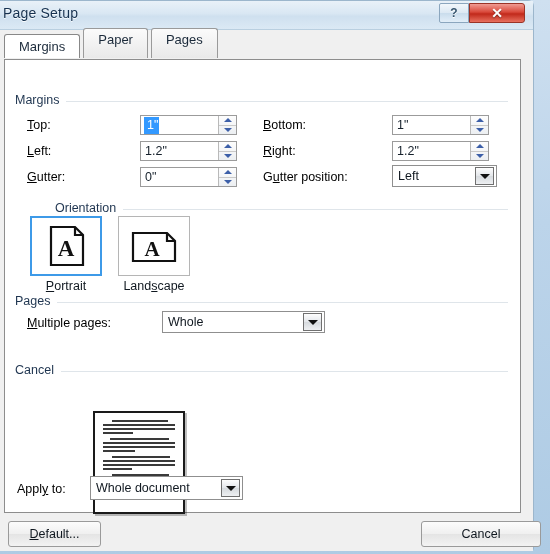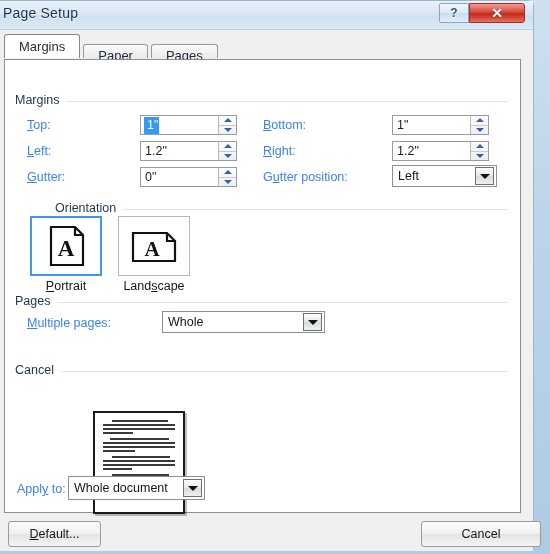--- a/index.html
+++ b/index.html
@@ -81,21 +81,21 @@
   
   #tabstrip {
     position: absolute;
     left: 7px;
     top: 6px;
     height: 22px;
     display: flex;
     align-items: flex-end;
   }
   .tab {
-    height: 14px;
+    height: 30px;
     line-height: 21px;
     padding: 0 14px;
     font-size: 13px;
     color: #1b2a3a;
     background: linear-gradient(180deg,#fbfbfb 0%,#e9e9e9 100%);
     border: 1px solid #9a9a9a;
     border-bottom: none;
     border-radius: 3px 3px 0 0;
     margin-right: 3px;
     box-sizing: border-box;
@@ -138,21 +138,21 @@
   }
   .group .g-line {
     position: absolute;
     left: 0; right: 0; top: 8px;
     border-top: 1px solid #dfe5ea;
   }
   
   .flabel {
     position: absolute;
     font-size: 12.5px;
-    color: #3b82f6;
+    color: #000000;
     white-space: nowrap;
   }
   .flabel u { text-decoration: underline; }
   
   .spin {
     position: absolute;
     width: 97px;
     height: 20px;
     background: #fff;
     border: 1px solid #9b9b9b;
@@ -485,21 +485,21 @@
           <div class="pv-line" style="width:36%;"></div>
         </div>
         <div class="pv-block">
           <div class="pv-line" style="width:80%; margin-left:13%;"></div>
         </div>
       </div>
 
       <div class="flabel" style="left:12px; top:422px;">
         Appl<u>y</u> to:
       </div>
-      <div class="combo" style="left:63px; top:416px; width:137px; height:24px;">
+      <div class="combo" style="left:85px; top:416px; width:153px; height:24px;">
         <div class="cval">Whole document</div>
         <div class="carrow">
             <i></i>
           </div>
       </div>
 
     </div>
 
     <div class="btn" style="left:11px; top:491px; width:93px;">
       <span><u>D</u>efault...</span>

